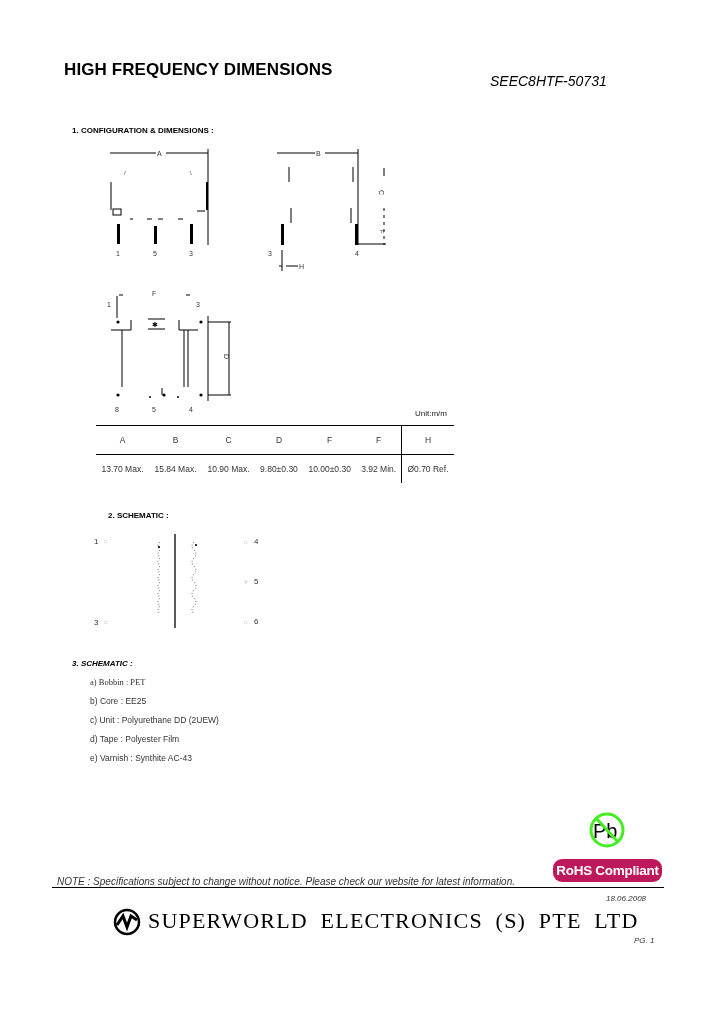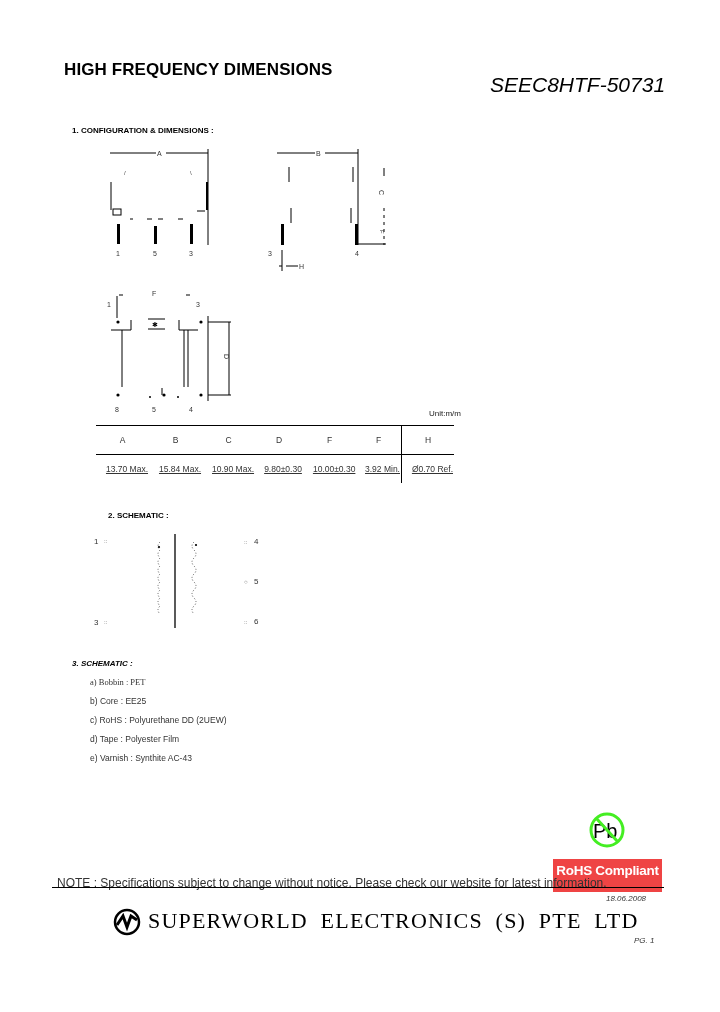--- a/index.html
+++ b/index.html
@@ -1,36 +1,36 @@
 <!DOCTYPE html>
 <html><head>
 <meta charset="utf-8">
 <style>
   html, body { margin: 0; padding: 0; background: #ffffff; }
   body { width: 720px; height: 1012px; position: relative; overflow: hidden;
          font-family: "Liberation Sans", sans-serif; color: #000; }
   .abs { position: absolute; }
   .title { left: 64px; top: 60px; font-size: 17px; font-weight: bold; letter-spacing: 0.1px; }
-  .partno { left: 490px; top: 73px; font-size: 21px; font-style: italic; }
+  .partno { left: 490px; top: 73px; font-size: 14px; font-style: italic; }
   .sec { font-size: 8px; font-weight: bold; }
-  .small { font-size: 8px; color: #222; margin-left: 14px; }
+  .small { font-size: 8px; color: #222; }
   svg text { font-family: "Liberation Sans", sans-serif; }
   table.dims { position: absolute; left: 96px; top: 425px; width: 358px; border-collapse: collapse;
                font-size: 8.5px; color: #333; }
   table.dims th { font-weight: normal; height: 26px; border-top: 1px solid #000; border-bottom: 1px solid #000; text-align: center; }
-  table.dims td { height: 26px; text-align: right; white-space: nowrap; text-decoration: underline; }
+  table.dims td { height: 26px; text-align: center; white-space: nowrap; }
   table.dims .sep { border-left: 1px solid #000; }
   .mat-item { left: 90px; font-size: 8.5px; color: #333; }
-  .note { left: 57px; top: 876px; font-size: 12px; color: #333; }
+  .note { left: 57px; top: 876px; font-size: 10px; font-style: italic; color: #333; }
   .hr { left: 52px; top: 887px; width: 612px; height: 1px; background: #000; }
   .date { left: 606px; top: 894px; font-size: 8px; font-style: italic; color: #333; }
   .company { left: 148px; top: 908px; font-family: "Liberation Serif", serif; font-size: 22px; letter-spacing: 1.2px; word-spacing: 6px; }
   .page { left: 634px; top: 936px; font-size: 8px; font-style: italic; color: #333; }
-  .rohs-badge { left: 553px; top: 859px; width: 109px; height: 33px; background: #ef4444;
-                color: #fff; font-weight: bold; font-size: 13.5px; text-align: center; line-height: 23px; letter-spacing: -0.3px; }
+  .rohs-badge { left: 553px; top: 859px; width: 109px; height: 23px; background: #be185d;
+                color: #fff; font-weight: bold; font-size: 13.5px; text-align: center; line-height: 23px; letter-spacing: -0.3px; border-radius: 9px; }
 </style>
 </head>
 <body>
 
 <div class="abs title">HIGH FREQUENCY DIMENSIONS</div>
 <div class="abs partno">SEEC8HTF-50731</div>
 
 <div class="abs sec" style="left:72px; top:126px;">1. CONFIGURATION &amp; DIMENSIONS :</div>
 
 <svg class="abs" style="left:100px; top:145px;" width="120" height="120">
@@ -153,21 +153,21 @@
   <text x="164" y="14" font-size="8" fill="#333">4</text>
   <text x="154" y="54" font-size="6" fill="#555">○</text>
   <text x="164" y="54" font-size="8" fill="#333">5</text>
   <text x="154" y="94" font-size="6" fill="#555">::</text>
   <text x="164" y="94" font-size="8" fill="#333">6</text>
 </svg>
 
 <div class="abs sec" style="left:72px; top:659px;font-style:italic;">3. SCHEMATIC :</div>
 <div class="abs mat-item" style="top:677px;font-family:Liberation Serif, serif;">a) Bobbin : PET</div>
 <div class="abs mat-item" style="top:696px;">b) Core : EE25</div>
-<div class="abs mat-item" style="top:715px;">c) RoHS : Polyurethane DD (2UEW)</div>
+<div class="abs mat-item" style="top:715px;">c) Unit : Polyurethane DD (2UEW)</div>
 <div class="abs mat-item" style="top:734px;">d) Tape : Polyester Film</div>
 <div class="abs mat-item" style="top:753px;">e) Varnish : Synthite AC-43</div>
 
 <svg class="abs" style="left:585px; top:810px;" width="44" height="40">
   <circle cx="22" cy="20" r="16" fill="none" stroke="#44ee22" stroke-width="3"></circle>
   <text x="8" y="28" font-size="20" font-family="Liberation Serif, serif" fill="#000">Pb</text>
   <line x1="11" y1="8" x2="33" y2="32" stroke="#44ee22" stroke-width="3"></line>
 </svg>
 <div class="abs rohs-badge">RoHS Compliant</div>
 

